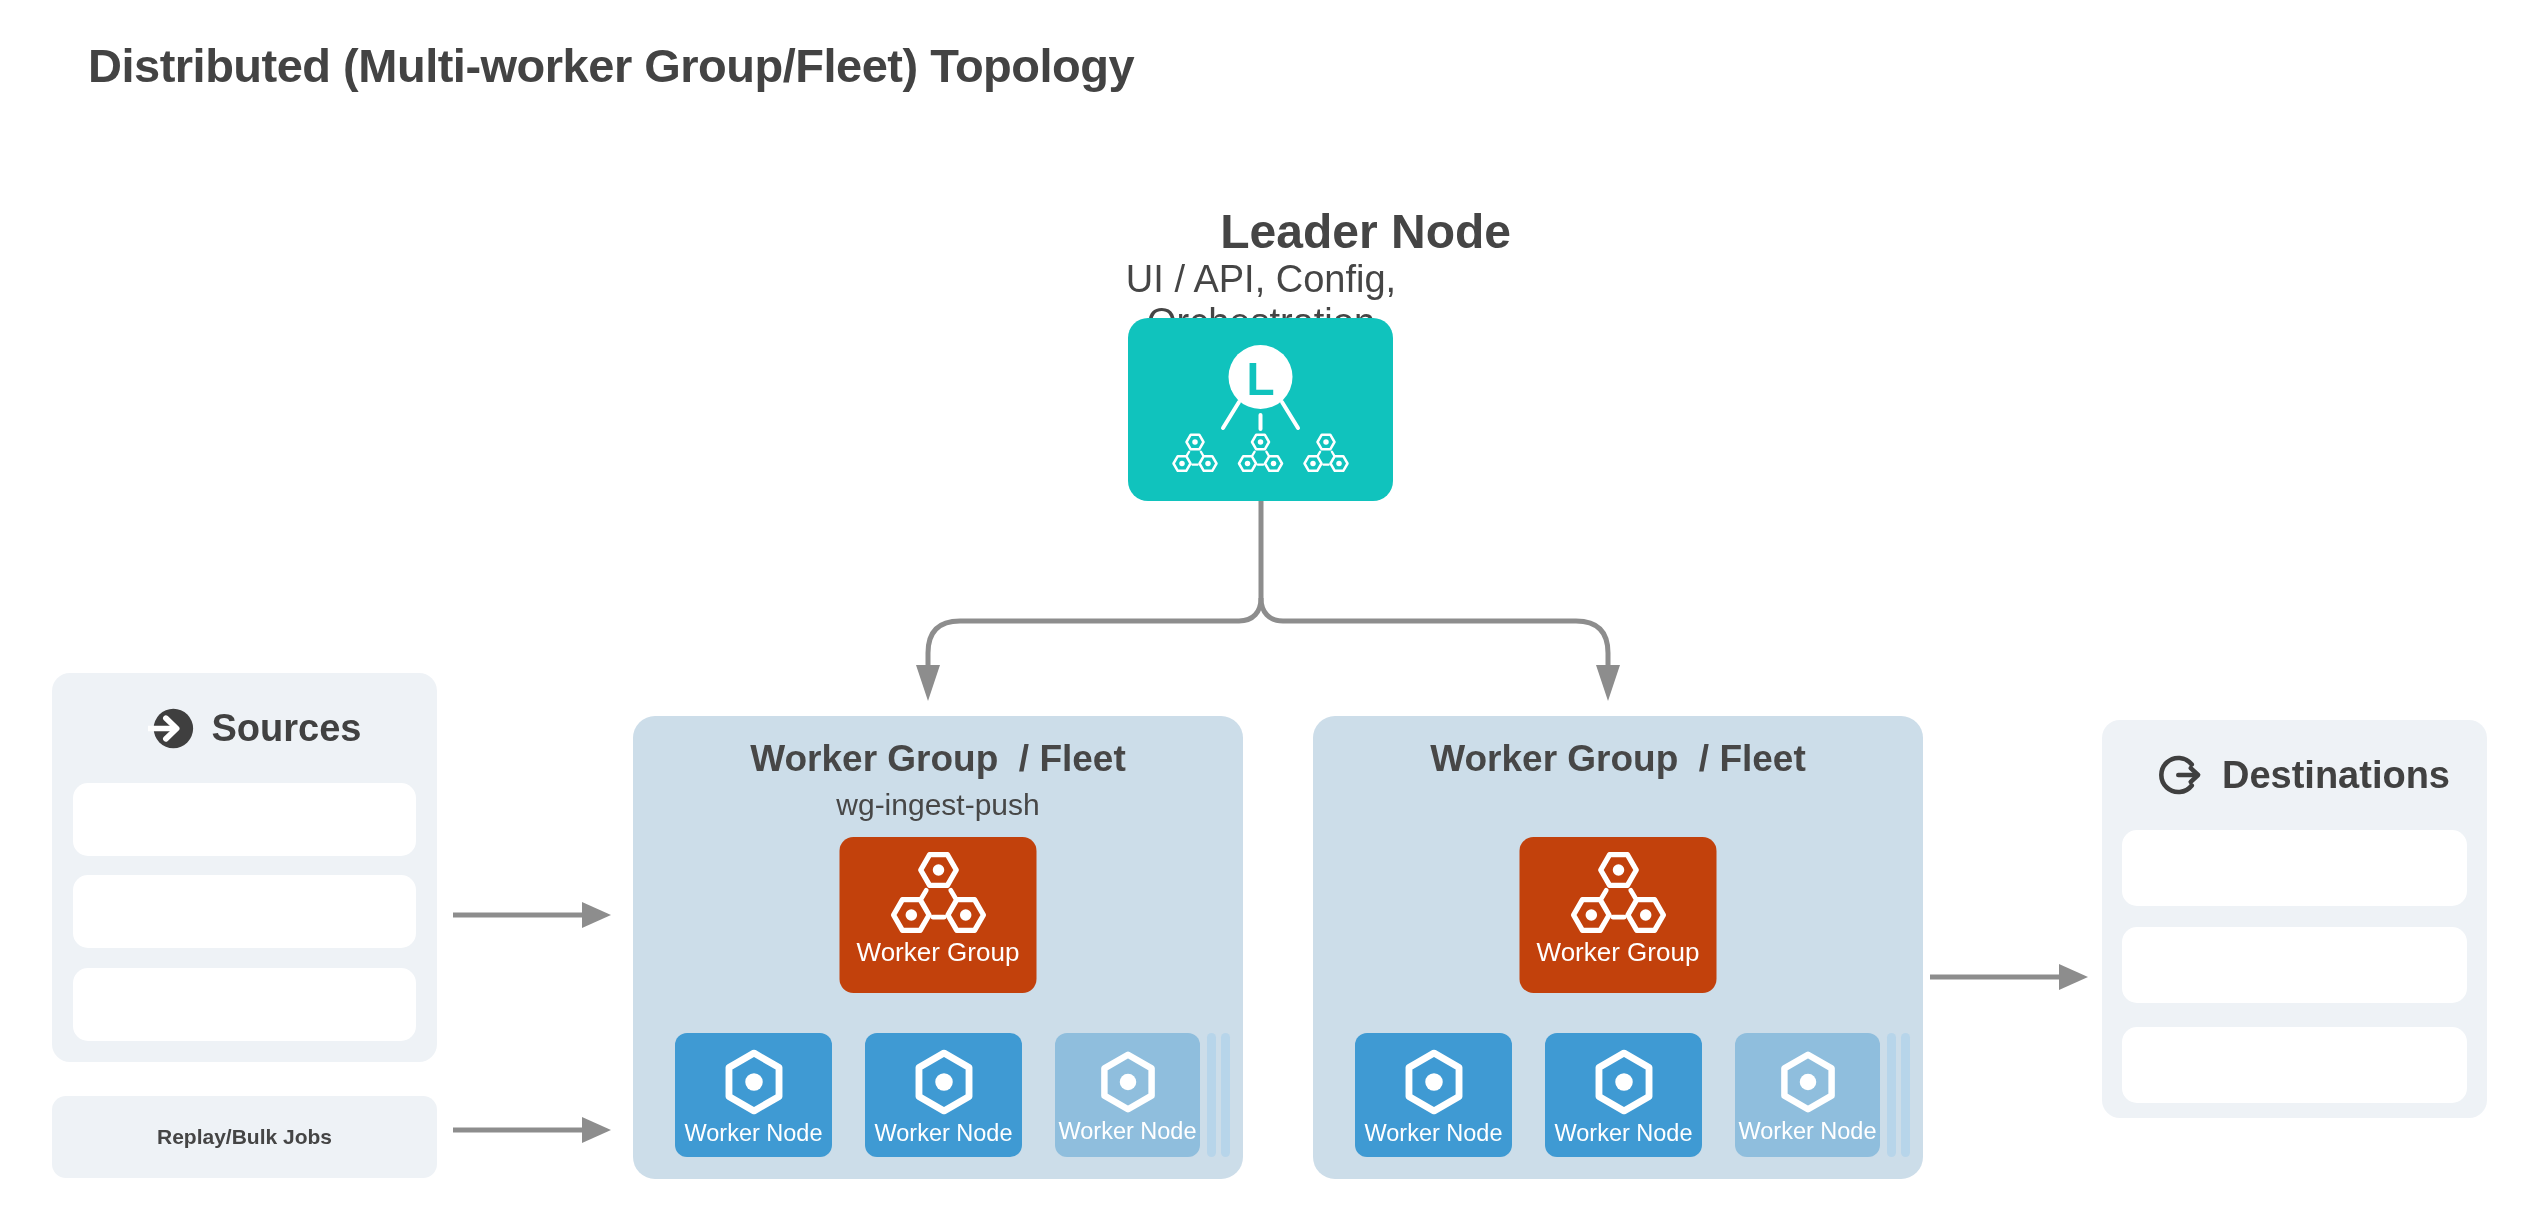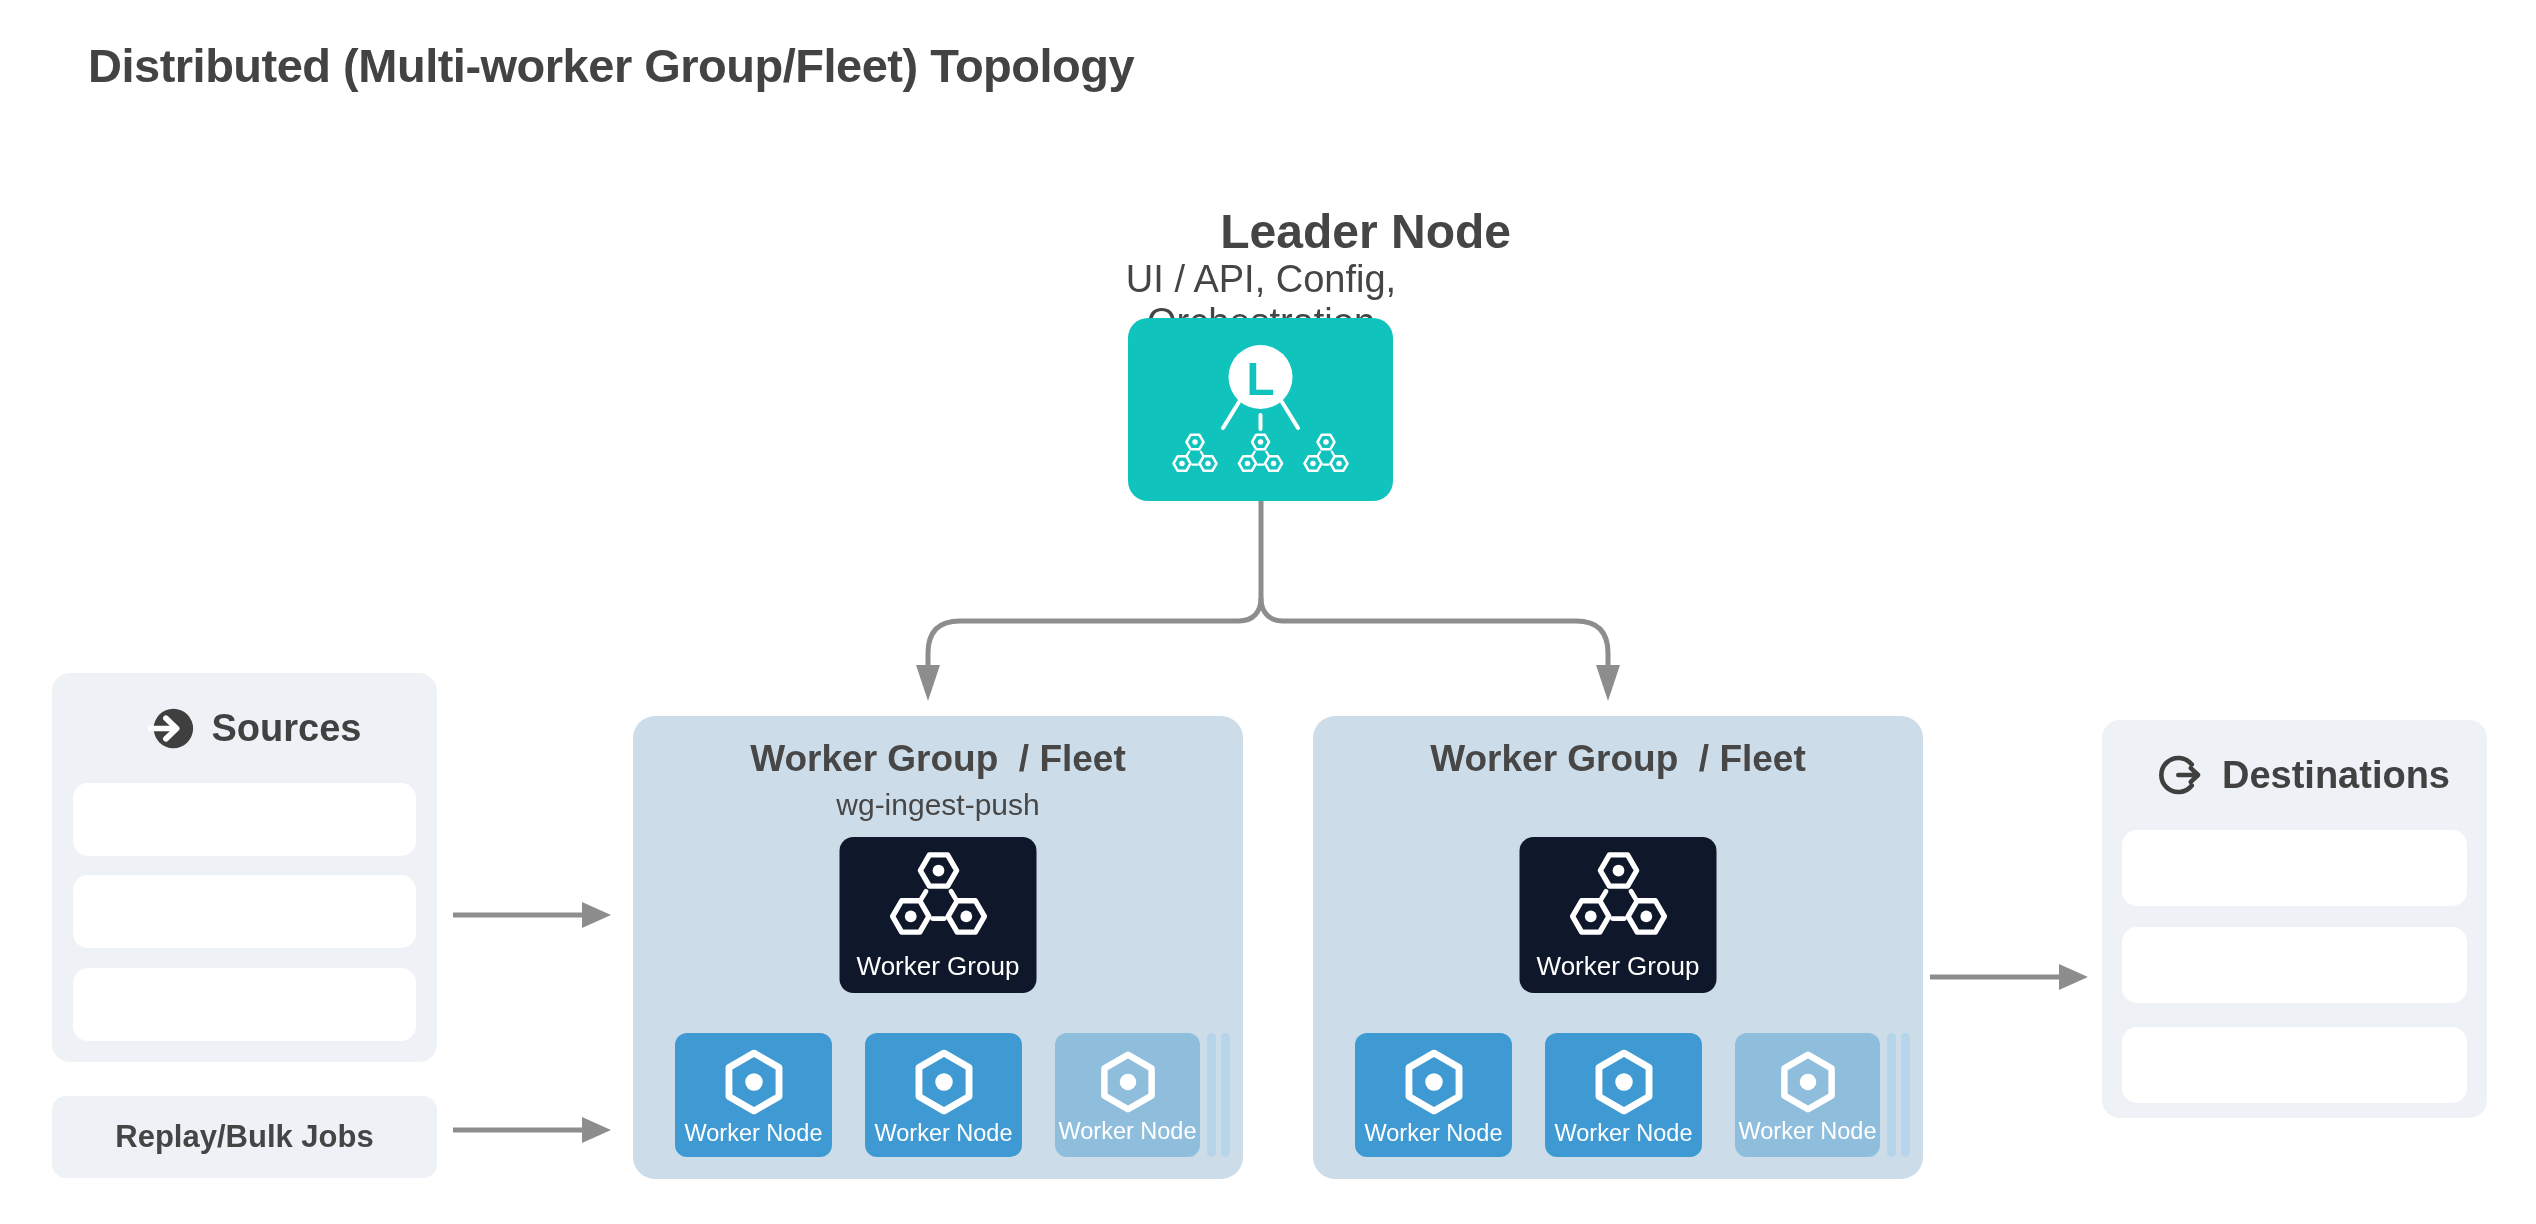--- a/index.html
+++ b/index.html
@@ -32,34 +32,34 @@
   .panel-dest{left:2102px;top:720px;width:385px;height:398px;}
   .side-header{display:flex;align-items:center;justify-content:center;gap:17px;margin-top:30px;height:50px;padding-left:20px;}
   .side-header .hlabel{font-size:38px;font-weight:600;color:#414141;}
   .slot{position:absolute;background:#ffffff;border-radius:15px;}
   .panel-sources .slot{left:21px;width:343px;height:73px;}
   .panel-dest .slot{left:20px;width:345px;height:76px;}
 
   
   .replay-panel{position:absolute;left:52px;top:1096px;width:385px;height:82px;
     background:#eef2f6;border-radius:14px;display:flex;align-items:center;justify-content:center;}
-  .replay-panel span{font-size:31px;font-weight:600;color:#454545;}
+  .replay-panel span{font-size:21px;font-weight:600;color:#454545;}
 
   
   .wg-panel{position:absolute;top:716px;width:610px;height:463px;background:#ccdde9;border-radius:22px;margin-left:10px;}
   .wg-panel.first{left:623px;}
   .wg-panel.second{left:1303px;}
   .wg-title{position:absolute;left:0;top:22px;width:100%;text-align:center;
     font-size:37px;font-weight:600;color:#474747;white-space:pre;}
   .wg-sub{position:absolute;left:0;top:72px;width:100%;text-align:center;
     font-size:30px;font-weight:400;color:#474747;}
   .group-box{position:absolute;left:50%;top:121px;transform:translateX(-50%);
-    width:197px;height:156px;background:#0f172a;border-radius:14px;
+    width:197px;height:156px;background:#c2410c;border-radius:14px;
     display:flex;flex-direction:column;align-items:center;justify-content:space-between;
-    padding:10px 0 14px 0;box-sizing:border-box;}
+    padding:10px 0 28px 0;box-sizing:border-box;}
   .group-box .glabel{font-size:26px;color:#ffffff;line-height:1;}
   .node{position:absolute;top:317px;width:157px;height:124px;background:#3f9ad3;border-radius:12px;
     display:flex;flex-direction:column;align-items:center;justify-content:center;gap:3px;}
   .node .nlabel{font-size:23.5px;color:#ffffff;line-height:1;}
   .node.n1{left:42px;} .node.n2{left:232px;}
   .ghost-wrap{position:absolute;left:422px;top:317px;width:176px;height:124px;background:transparent;}
   .ghost-card{position:absolute;left:0;top:0;width:145px;height:124px;background:#8fbedd;border-radius:12px;
     display:flex;flex-direction:column;align-items:center;justify-content:center;gap:3px;}
   .ghost-card .nlabel{font-size:23.5px;color:#ffffff;line-height:1;}
   .stripe{position:absolute;top:0;width:9px;height:124px;border-radius:6px;background:#b7d5ea;}

